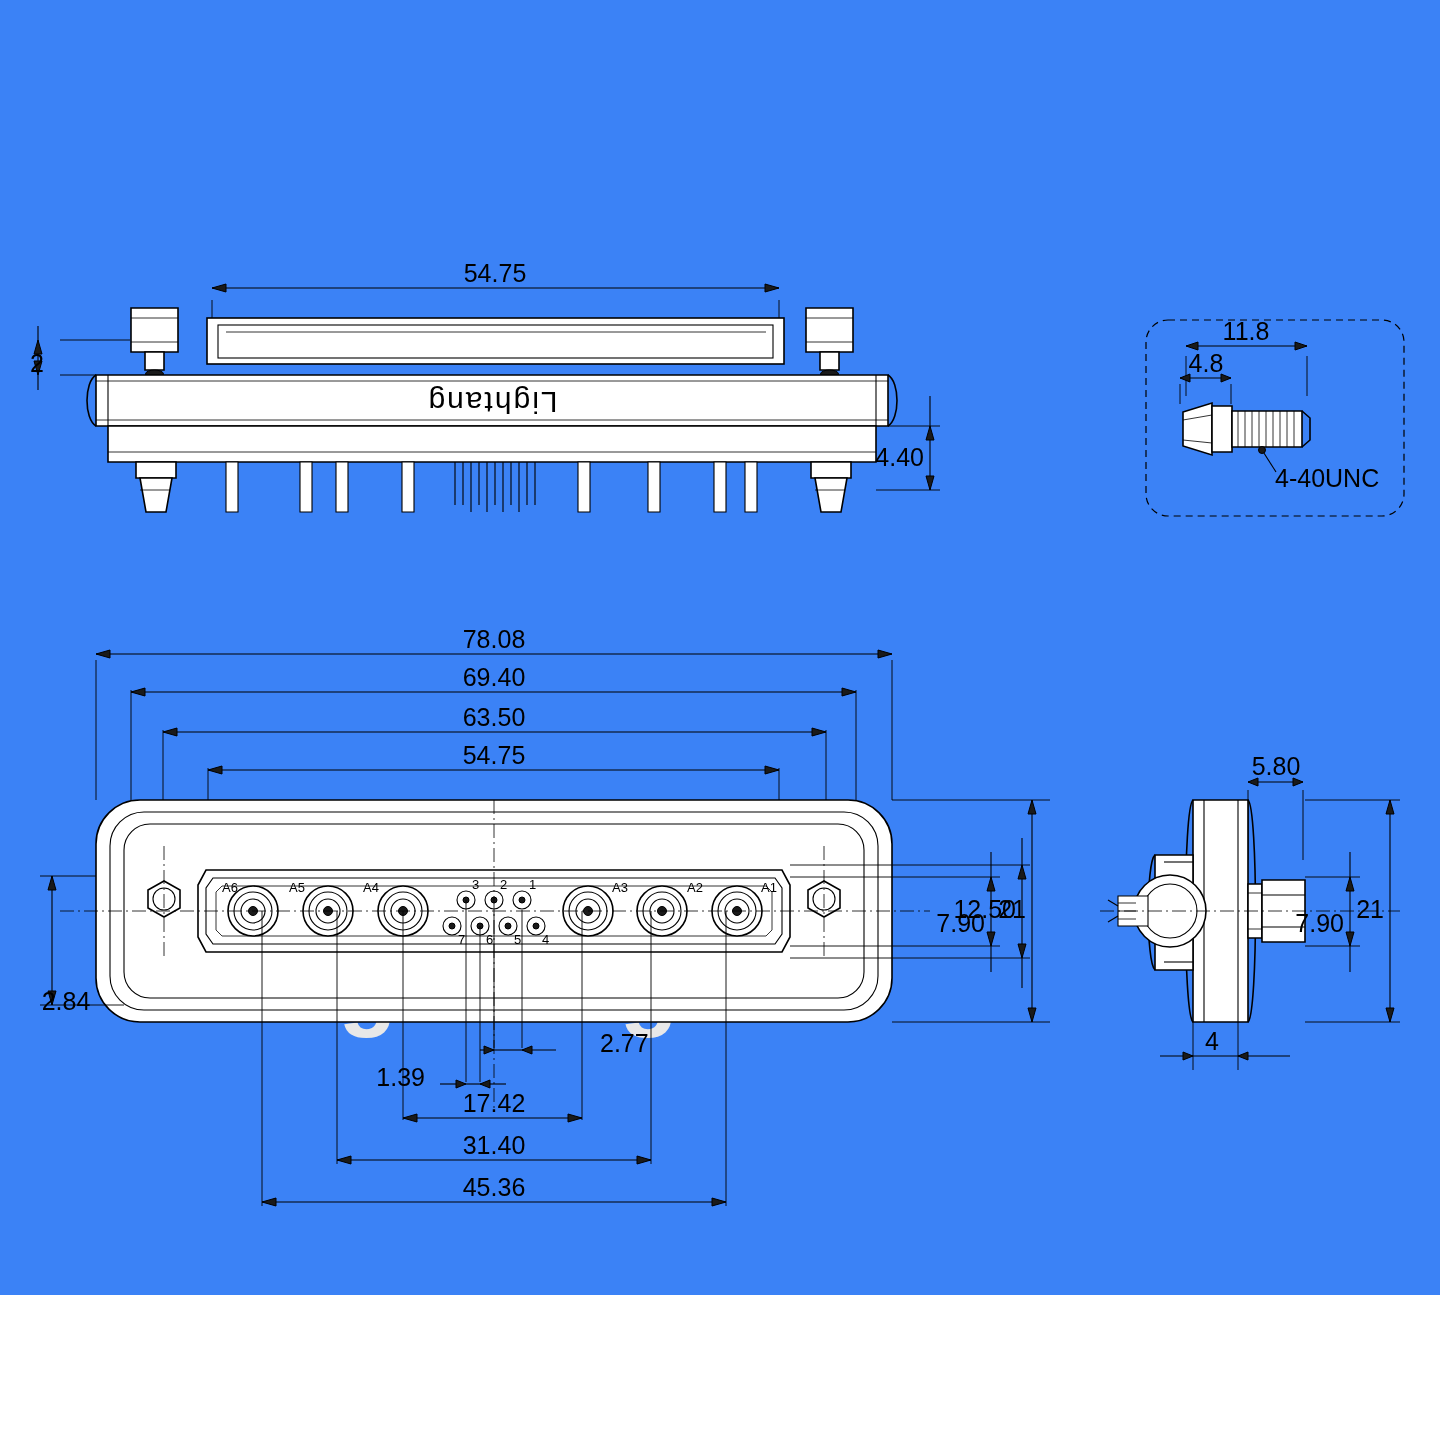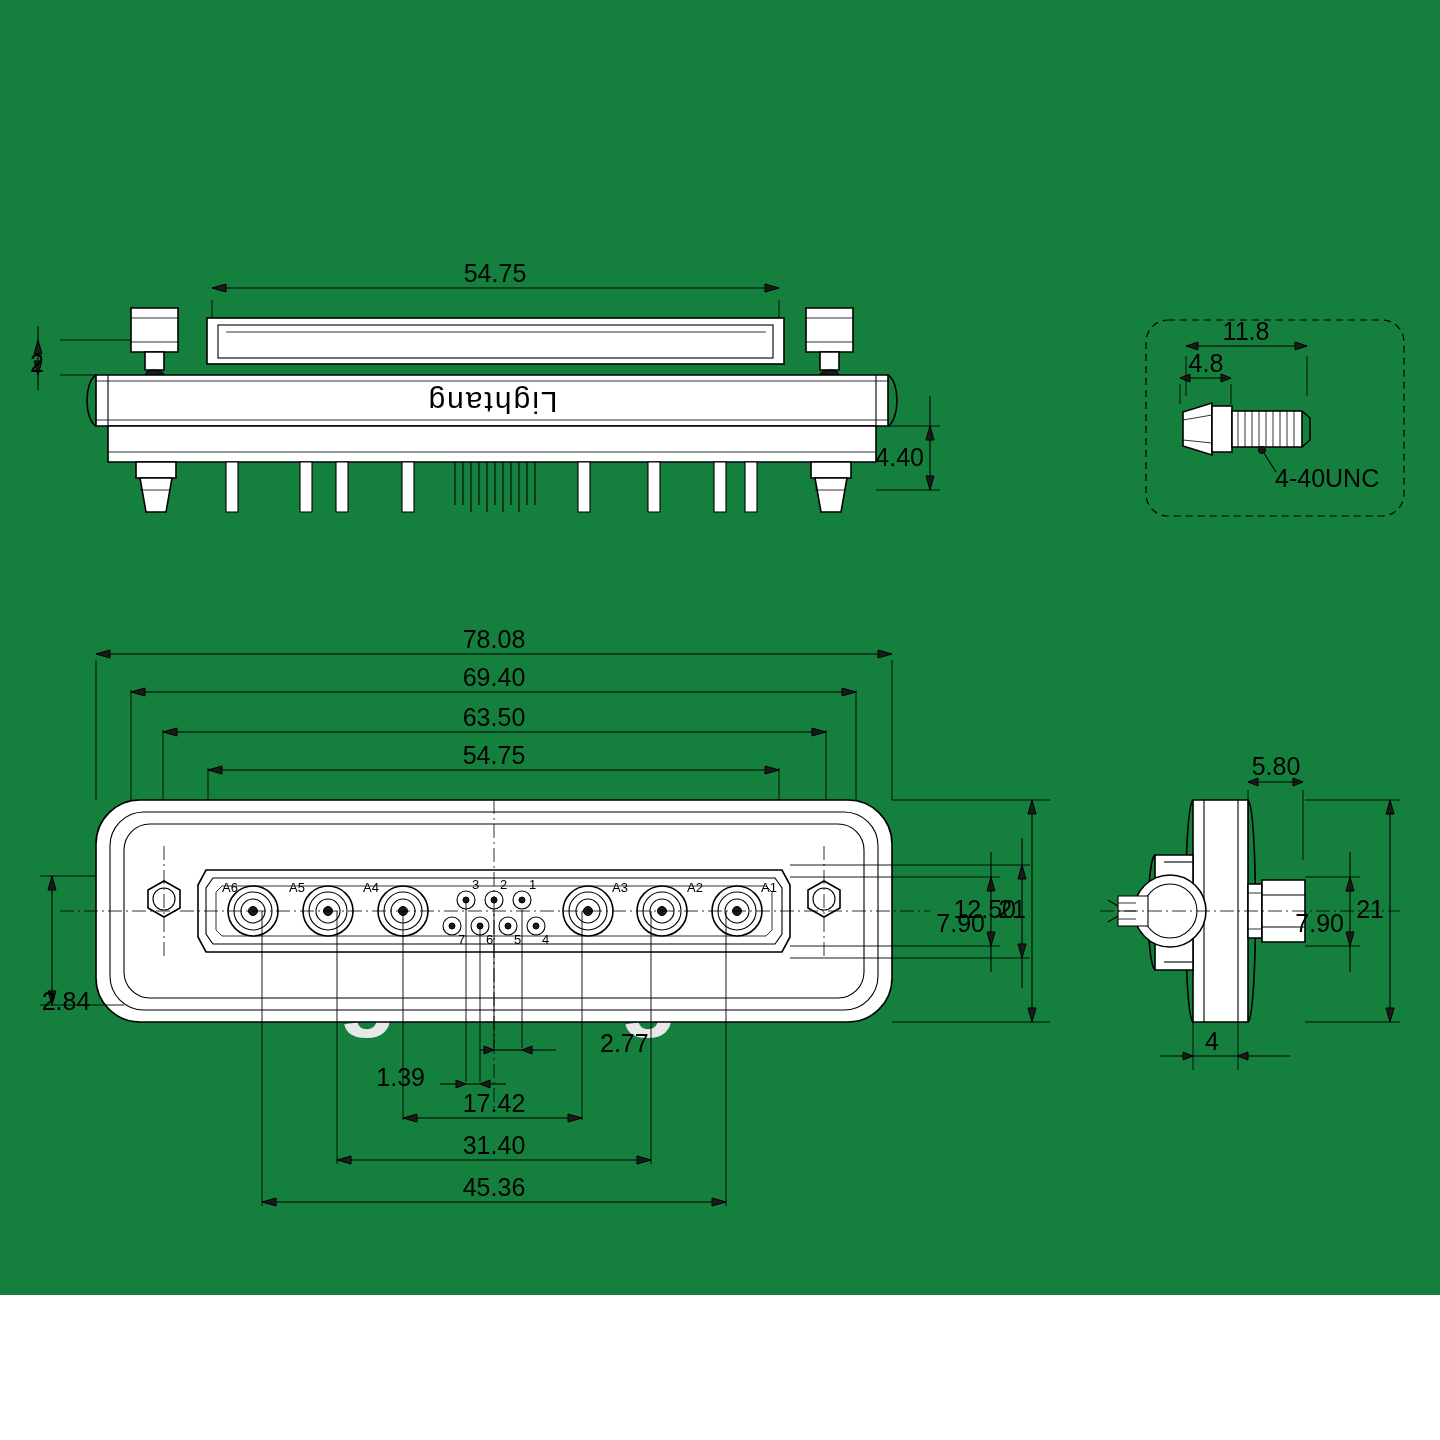--- a/index.html
+++ b/index.html
@@ -10,21 +10,21 @@
   body {
     width: 1440px;
     height: 1440px;
     overflow: hidden;
     font-family: "Liberation Sans", sans-serif;
   }
   #sheet {
     position: relative;
     width: 1440px;
     height: 1295px;
-    background: #15803d;
+    background: #3b82f6;
   }
   svg#drawing {
     position: absolute;
     left: 0;
     top: 0;
     width: 1440px;
     height: 1440px;
   }
   .ln { stroke: #000000; fill: none; stroke-width: 1.6; }
   .ln-thin { stroke: #000000; fill: none; stroke-width: 1.1; }

